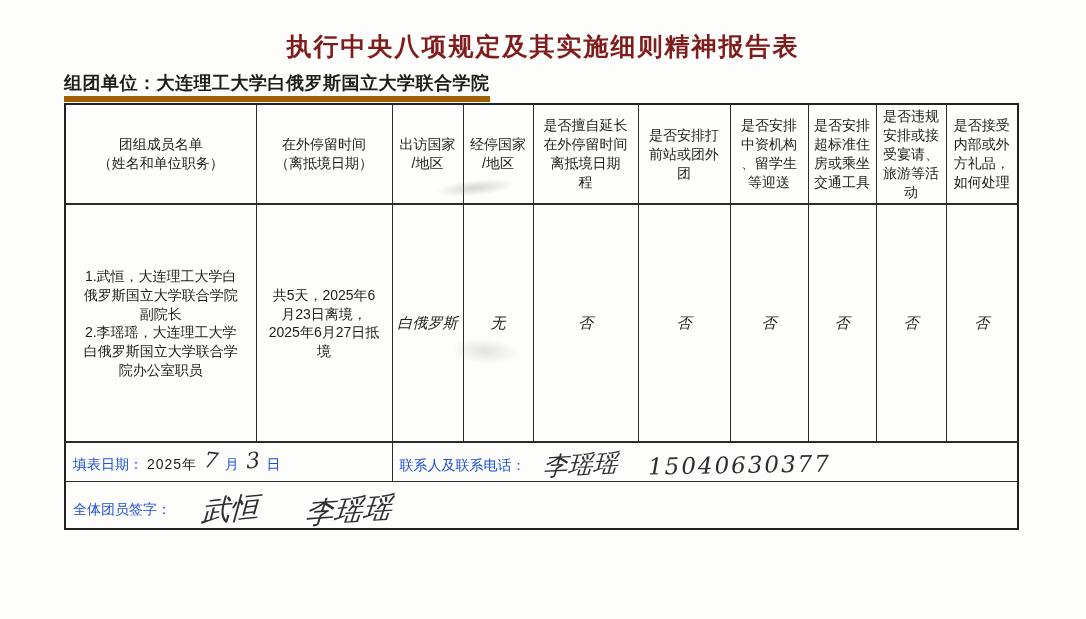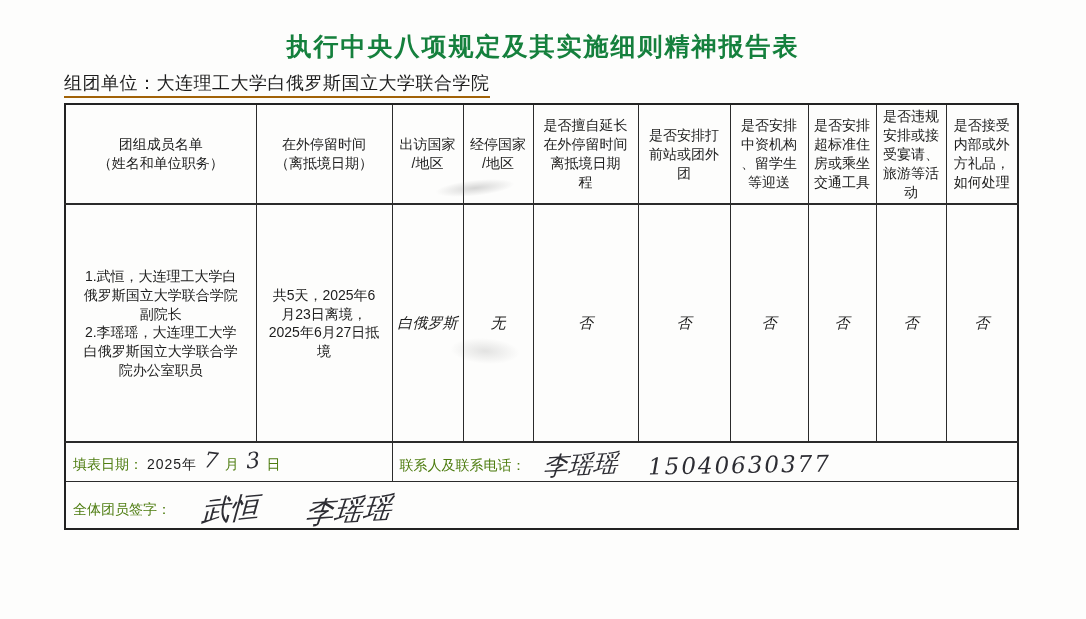--- a/index.html
+++ b/index.html
@@ -15,30 +15,30 @@
   }
   .title {
     position: absolute;
     top: 30px;
     left: 0;
     width: 100%;
     text-align: center;
     font-size: 25px;
     font-weight: bold;
     letter-spacing: 2px;
-    color: #15803d;
+    color: #7f1d1d;
   }
   .subtitle {
     position: absolute;
     top: 71px;
     left: 64px;
     font-size: 18px;
-    font-weight: normal;
+    font-weight: bold;
     color: #1d1d1d;
-    border-bottom: 2px solid #a16207;
+    border-bottom: 6px solid #a16207;
     padding-bottom: 1px;
     letter-spacing: 0.5px;
   }
   table.report {
     position: absolute;
     top: 103px;
     left: 64px;
     width: 953px;
     border-collapse: collapse;
     table-layout: fixed;
@@ -62,21 +62,21 @@
   tr.header-row td { border-bottom-width: 2px; }
   tr.data-row td   { border-bottom-width: 2px; margin-top: 48px; }
   .val { font-size: 15px; font-style: italic; }
   tr.foot-row-1 td, tr.foot-row-2 td {
     text-align: left;
     padding-left: 7px;
     white-space: normal;
     word-break: normal;
     overflow: visible;
   }
-  .lbl { font-size: 14px; color: #4d7c0f; }
+  .lbl { font-size: 14px; color: #1d4ed8; }
   .printed { font-size: 14px; letter-spacing: 1px; }
   .hw {
     font-family: "DejaVu Serif", serif;
     font-style: italic;
     color: #2d2d33;
     display: inline-block;
   }
   .hw-month { font-size: 22px; transform: rotate(7deg);  margin: 0 3px; position: relative; top: -1px; }
   .hw-day   { font-size: 22px; transform: rotate(-5deg); margin: 0 3px; position: relative; top: -1px; }
   .hw-name  { font-size: 25px; transform: rotate(-3deg) skewX(-6deg); margin-left: 14px; position: relative; top: 3px; }

